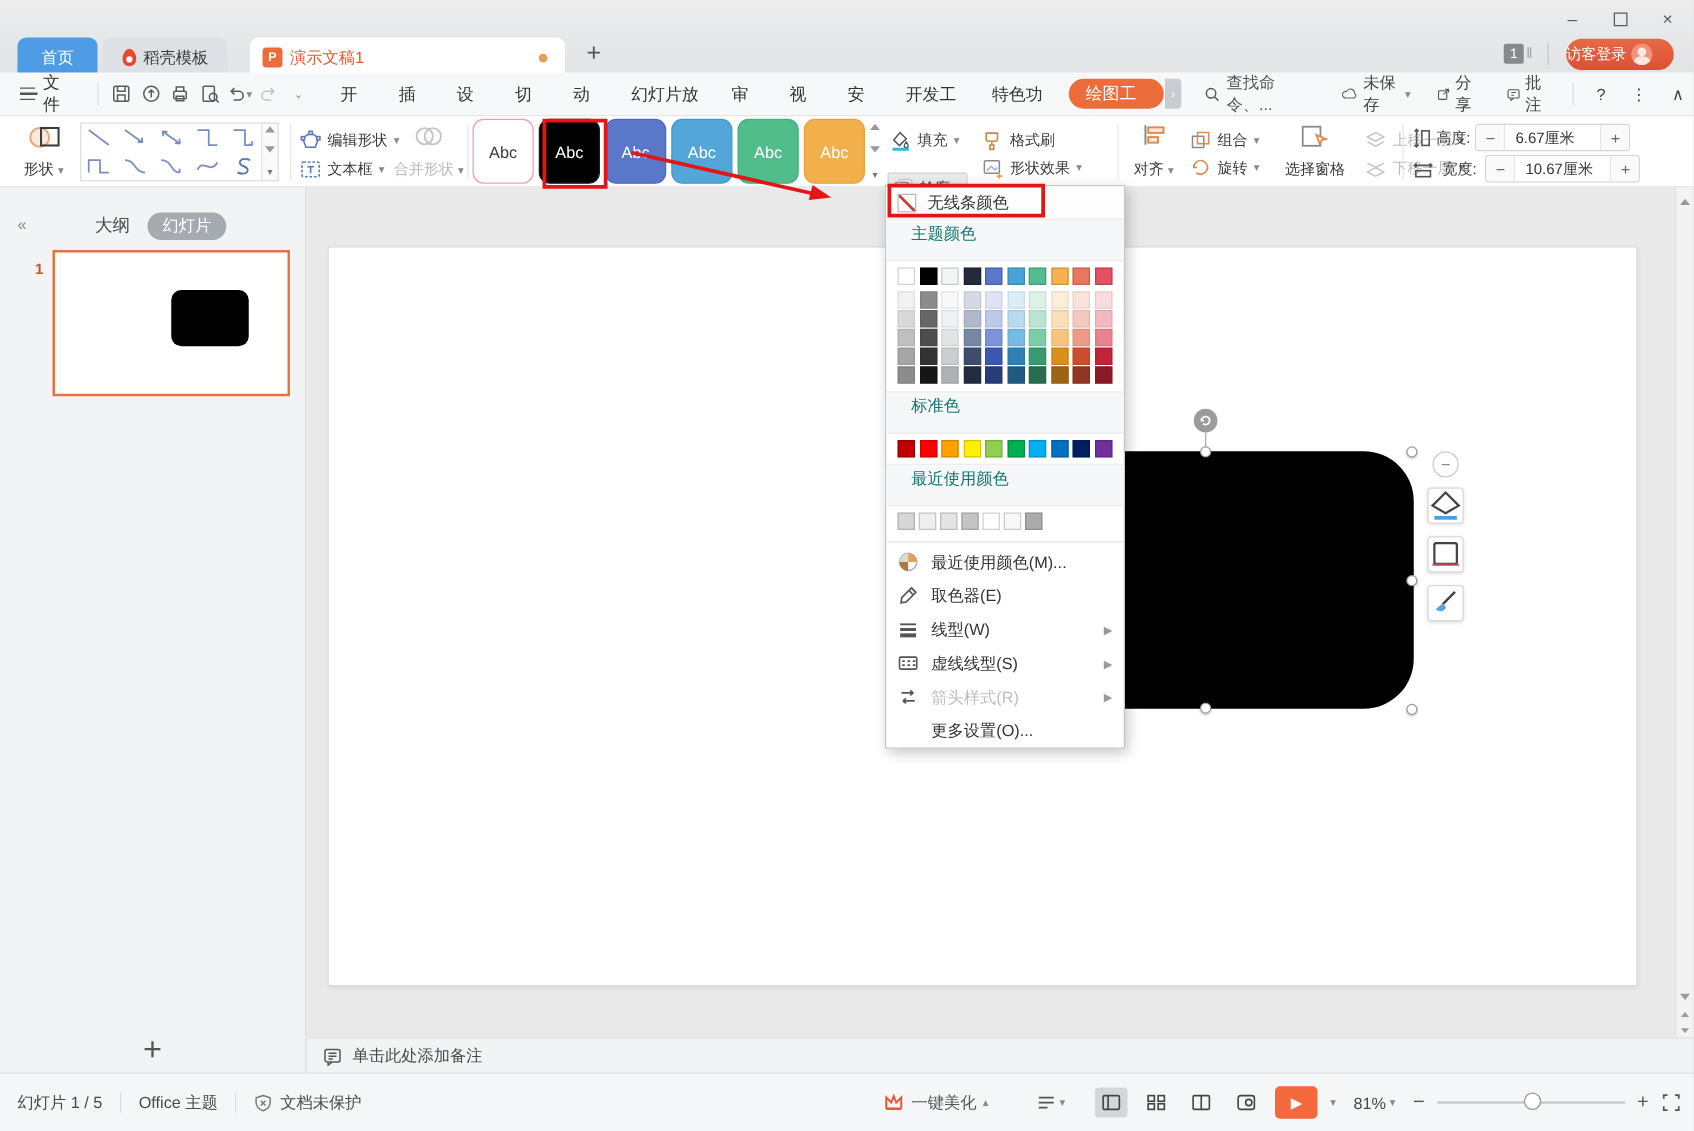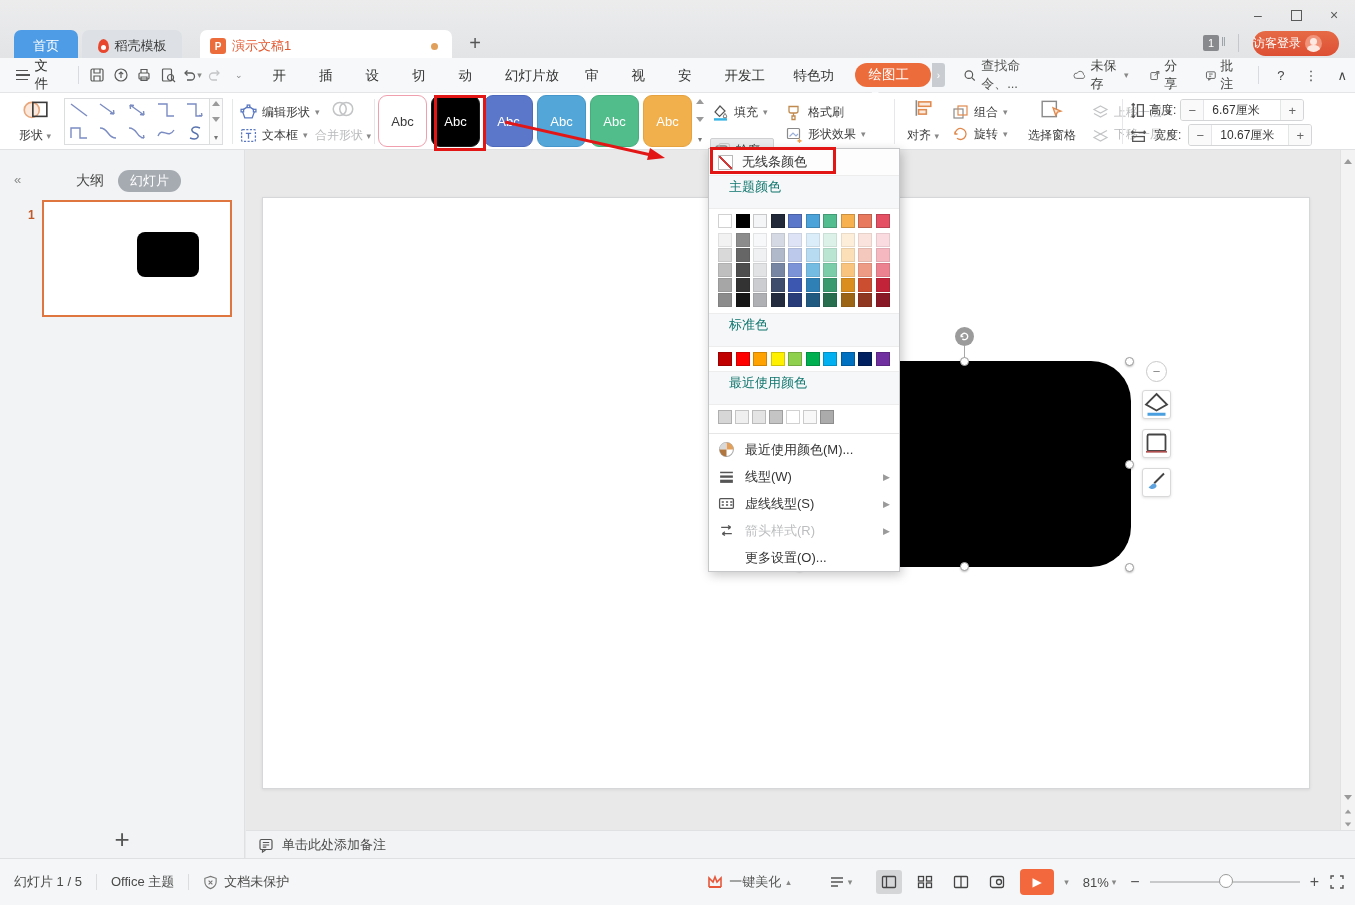--- a/index.html
+++ b/index.html
@@ -736,20 +736,29 @@
               <circle cx="8" cy="8" r="6.5" fill="#fff" stroke="#aaa"></circle>
               <path d="M8 1.5A6.5 6.5 0 0 1 14.5 8H8Z" fill="#e2a05a"></path>
               <path d="M1.5 8A6.5 6.5 0 0 1 8 1.5V8Z" fill="#d9d9d9"></path>
               <path d="M8 14.5A6.5 6.5 0 0 1 1.5 8H8Z" fill="#b0763f"></path>
             </svg>
           </span>
           <span class="lbl">最近使用颜色(M)...</span>
         </div>
         <div class="menu-row">
           <span class="mico">
+            <svg class="oicn" viewBox="0 0 16 16" fill="none" stroke="#555" stroke-width="1.3">
+              <path d="M10.5 2.2l3.3 3.3-7.3 7.3-3.8.5.5-3.8z"></path>
+              <path d="M9 4.5l2.5 2.5"></path>
+            </svg>
+          </span>
+          <span class="lbl">取色器(E)</span>
+        </div>
+        <div class="menu-row">
+          <span class="mico">
             <svg class="oicn" viewBox="0 0 16 16">
               <rect x="2" y="3.5" width="12" height="1.4" fill="#555"></rect>
               <rect x="2" y="7" width="12" height="2.2" fill="#555"></rect>
               <rect x="2" y="11" width="12" height="3" fill="#555"></rect>
             </svg>
           </span>
           <span class="lbl">线型(W)</span>
           <span class="sub">▶</span>
         </div>
         <div class="menu-row">

